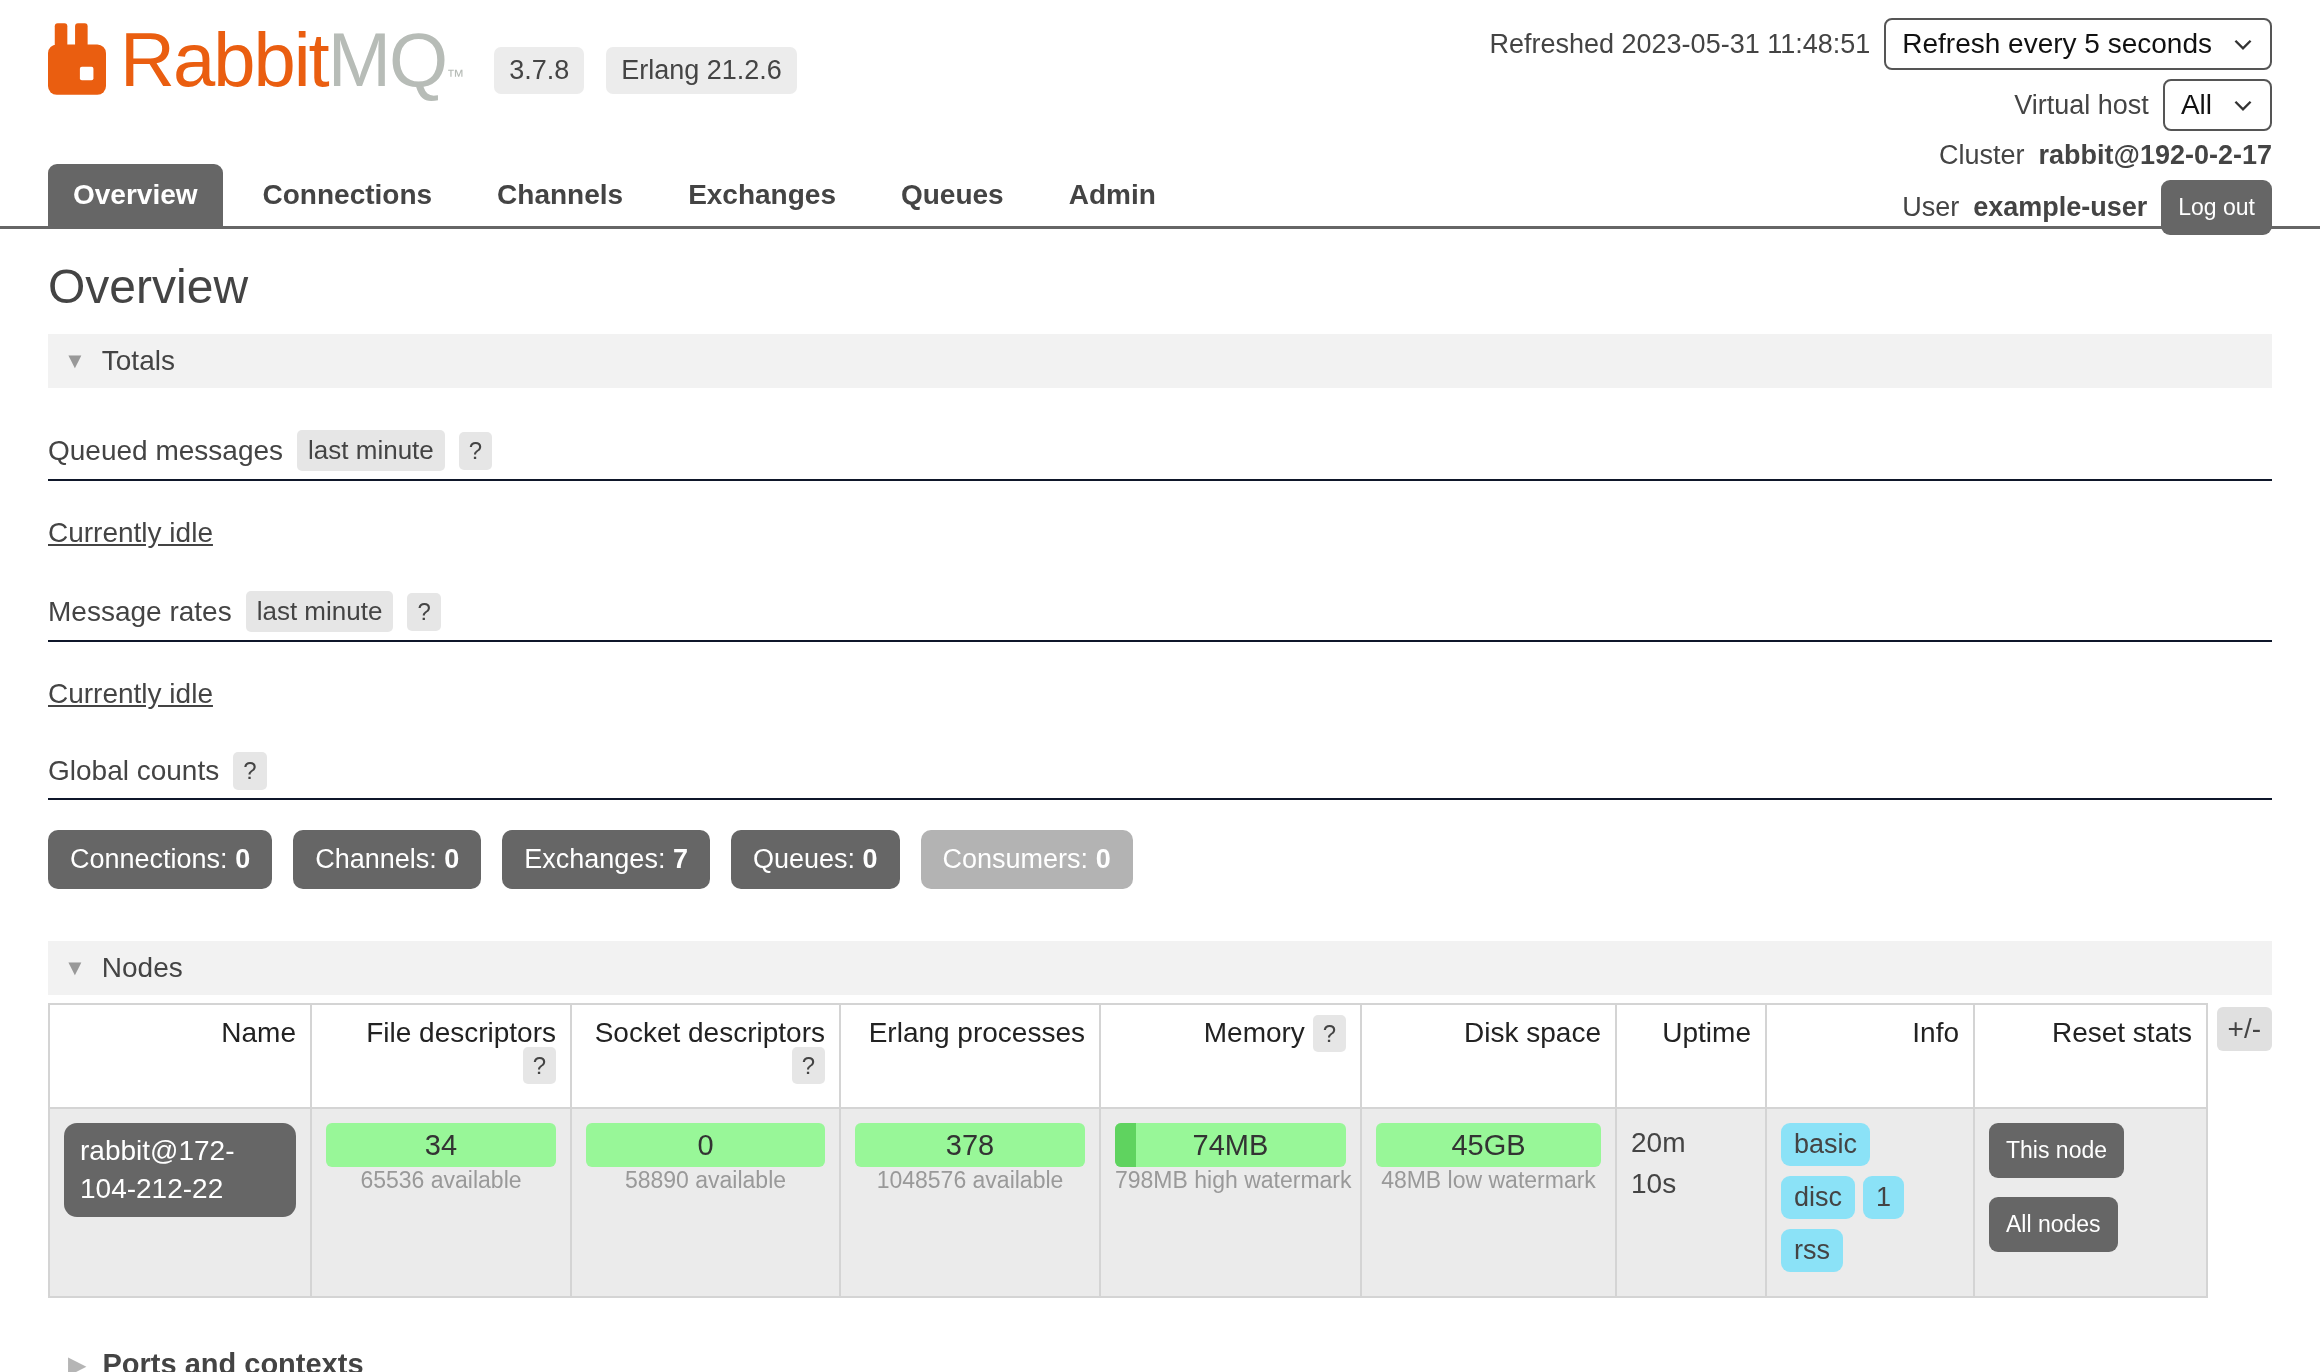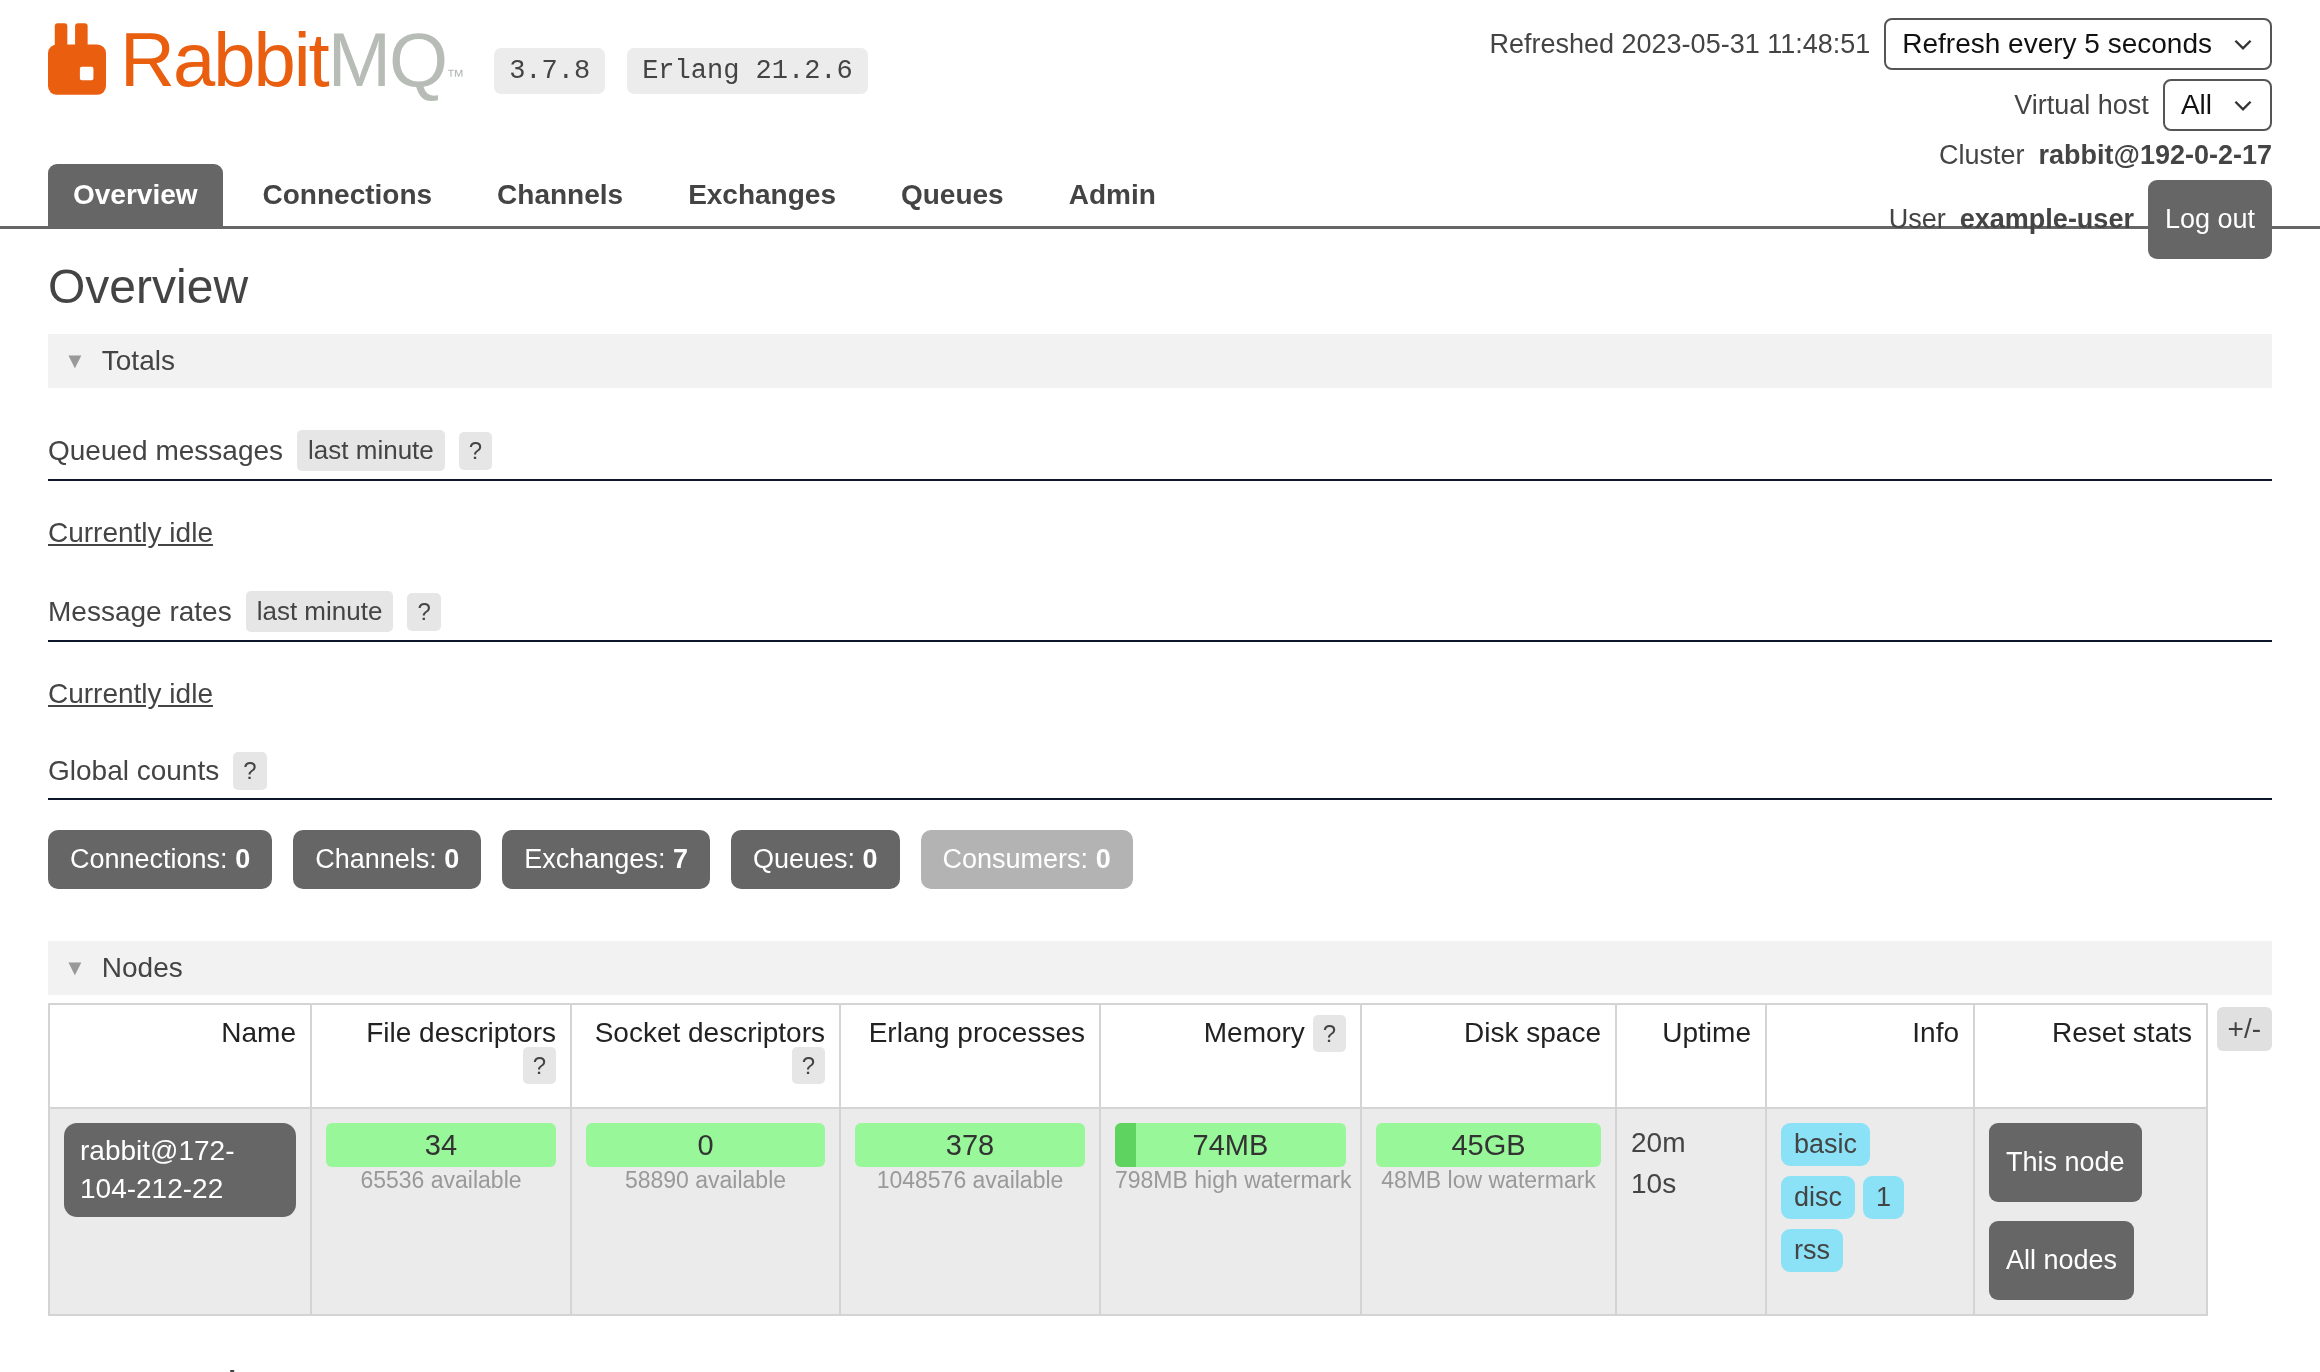--- a/index.html
+++ b/index.html
@@ -12,39 +12,39 @@
   .topbar { position: relative; padding: 22px 48px 0 48px; height: 144px; }
   .logo-row { display: flex; align-items: flex-end; }
   .logo-mark { width: 58px; height: 74px; margin-right: 14px; }
   .wordmark { font-size: 76px; line-height: 0.95; letter-spacing: -2px; white-space: nowrap; }
   .wordmark .rabbit { color: #ea5e10; }
   .wordmark .mq { color: #b7bcb7; }
   .wordmark .tm { font-size: 18px; color: #b7bcb7; letter-spacing: 0; vertical-align: 4px; }
   .ver-badges { display: flex; gap: 22px; margin-left: 30px; margin-bottom: 2px; }
   .badge-soft {
     background: #ececec; color: #444; border-radius: 7px;
-    padding: 8px 15px; font-size: 27px; white-space: nowrap; font-family: Liberation Mono, monospace;
+    padding: 8px 15px; font-size: 27px; white-space: nowrap;
   }
   .header-right {
     position: absolute; top: 18px; right: 48px; z-index: 3;
     display: flex; flex-direction: column; align-items: flex-end; gap: 9px;
     text-align: right;
   }
   .hr-row { display: flex; align-items: center; gap: 14px; white-space: nowrap; }
   .select {
     display: inline-flex; align-items: center; gap: 18px;
     background: #fff; border: 2px solid #555; border-radius: 8px;
     padding: 8px 14px 8px 16px; color: #111; font-size: 28px; cursor: pointer;
   }
   .select svg { width: 26px; height: 26px; }
   .bold { font-weight: bold; }
   .btn {
     display: inline-block; background: #666; color: #fff;
-    border: none; border-radius: 9px; padding: 24px 17px;
-    font-size: 27px; font-family: inherit; cursor: pointer; white-space: nowrap;
+    border: none; border-radius: 9px; padding: 14px 17px;
+    font-size: 23px; font-family: inherit; cursor: pointer; white-space: nowrap;
   }
   
   .tabs {
     margin-top: 20px; padding: 0 48px;
     border-bottom: 3px solid #666;
     display: flex; align-items: flex-end;
   }
   .tab {
     display: inline-block; padding: 15px 25px; margin-right: 15px;
     font-weight: bold; color: #444; font-size: 28px; text-decoration: none; cursor: pointer;

